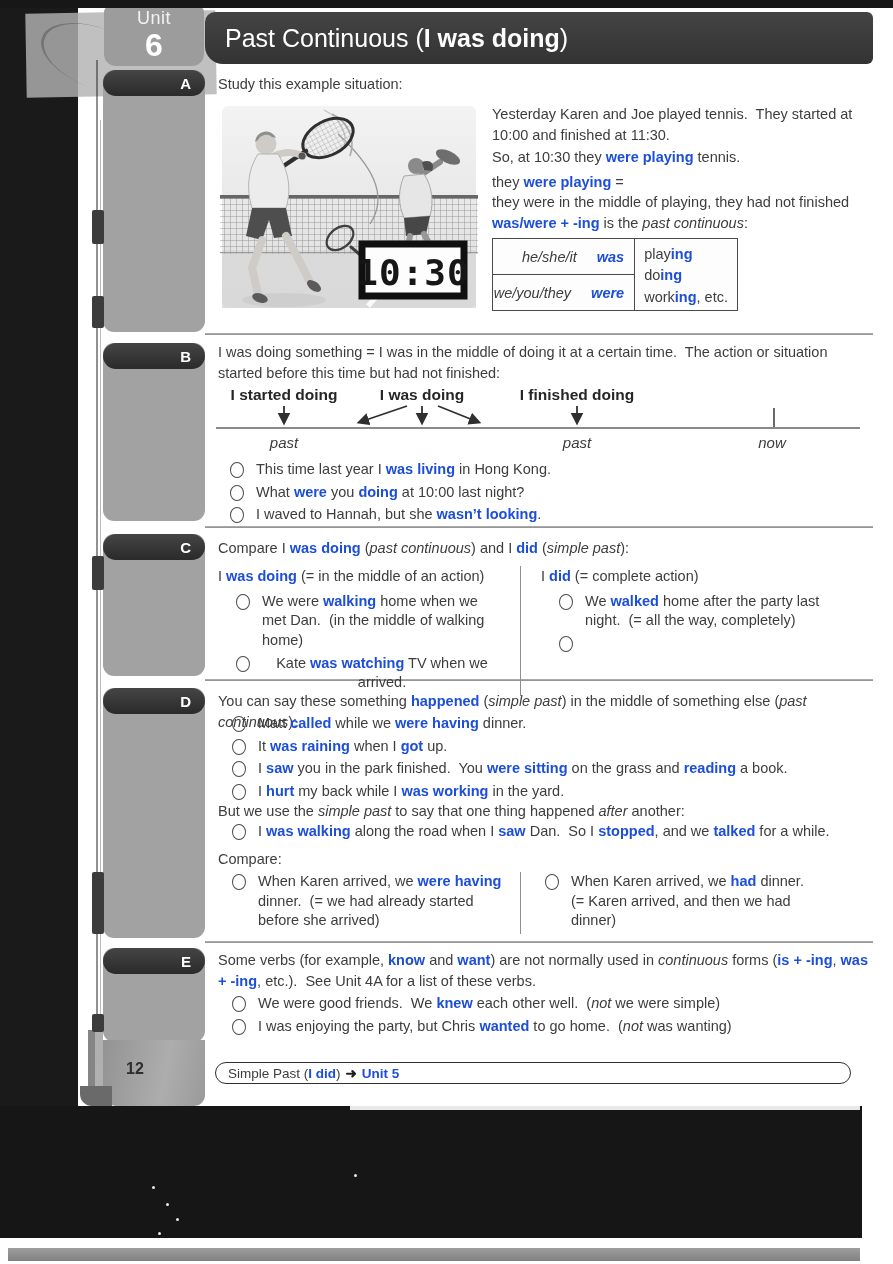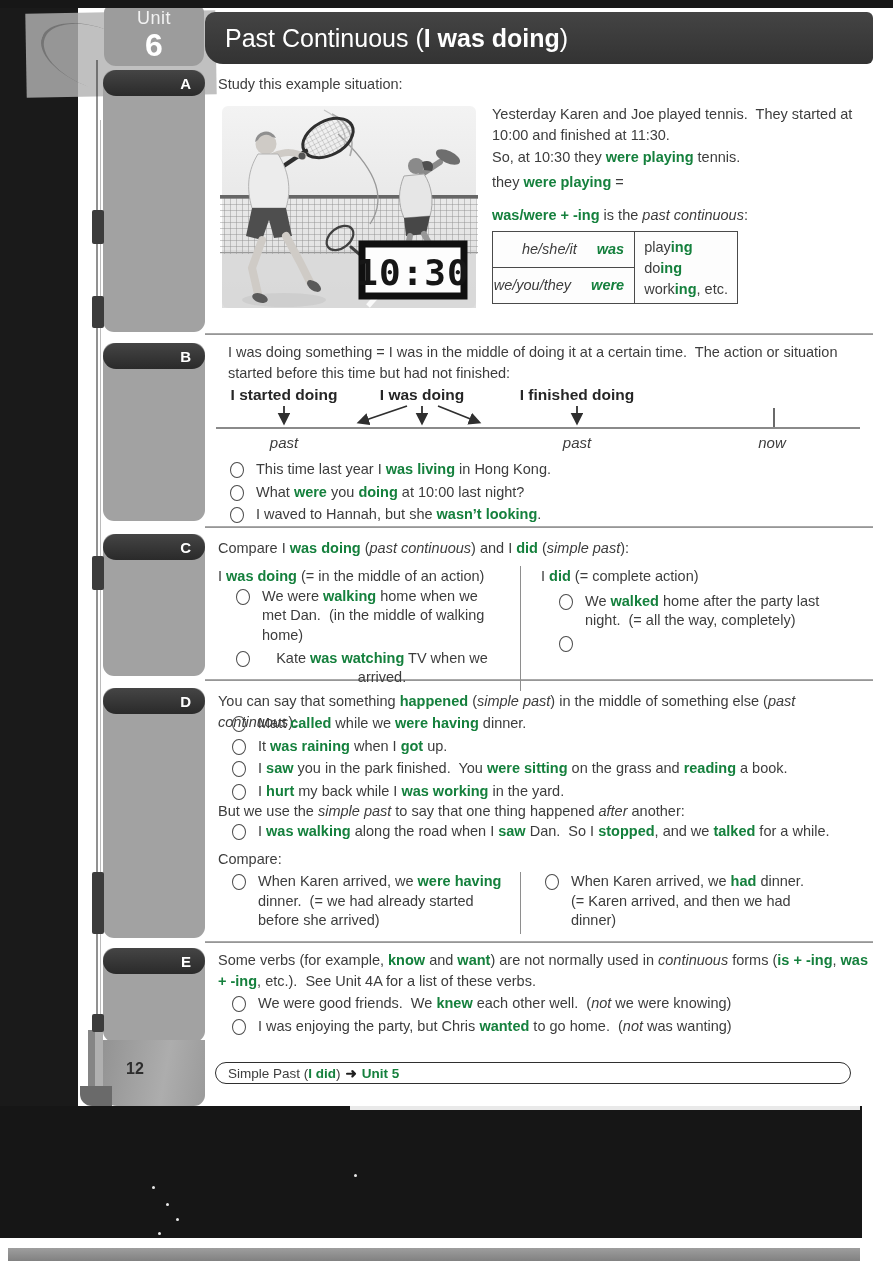--- a/index.html
+++ b/index.html
@@ -2,21 +2,21 @@
 <html><head>
 <meta charset="utf-8">
 <style>
   html,body{margin:0;padding:0;}
   body{
     width:893px;height:1264px;position:relative;background:#fff;
     font-family:"Liberation Sans", sans-serif;overflow:hidden;
   }
   .abs{position:absolute;box-sizing:border-box;}
   .txt{font-size:14.5px;line-height:1.42;color:#3d3d3d;white-space:pre-wrap;}
-  .b{font-weight:bold;color:#15803d;}
+  .b{font-weight:bold;color:#1d4ed8;}
   .i{font-style:italic;}
   
   .scan-top{left:0;top:0;width:893px;height:8px;background:#171717;z-index:6;}
   .scan-left{left:0;top:0;width:78px;height:1110px;background:#1a1a1a;z-index:1;}
   .scan-bottom{left:0;top:1106px;width:862px;height:132px;background:#161616;z-index:1;}
   .bottom-bar{left:8px;top:1248px;width:852px;height:13px;background:linear-gradient(#9e9e9e,#818181);z-index:2;}
   .tape{left:26px;top:12px;width:190px;height:84px;background:rgba(178,178,178,.82);transform:rotate(-1deg);z-index:2;}
   .tape-curve{left:12px;top:16px;width:120px;height:60px;border-left:3px solid rgba(90,90,90,.55);border-radius:50%;transform:rotate(22deg);}
   .tape-squiggle{left:138px;top:18px;width:8px;height:16px;background:#232323;border-radius:50% 60% 50% 60%;transform:rotate(18deg);}
   .spine{left:96px;top:60px;width:2px;height:1040px;background:rgba(35,35,35,.5);z-index:3;}
@@ -169,21 +169,22 @@
   <g>
     <rect x="144" y="142" width="102" height="52" fill="#fdfdfd" stroke="#101010" stroke-width="7"></rect>
     <text x="195" y="183" text-anchor="middle" font-family="DejaVu Sans Mono, monospace" font-size="36" font-weight="bold" letter-spacing="1" fill="#161616">10:30</text>
   </g>
 </svg>
 
 <div class="abs" style="left:492px;top:104px;width:396px;z-index:3;">
   <div class="txt"><span>Yesterday Karen and Joe played tennis.  They started at 10:00 and finished at 11:30.</span></div>
   <div class="txt" style="margin-top:2px;"><span>So, at 10:30 they </span><span class="b">were playing</span><span> tennis.</span></div>
   <div class="txt" style="margin-top:4px;"><span>they </span><span class="b">were playing</span><span> =</span></div>
-  <div class="txt" style="margin-top:13px;"><span class="b">was/were + -ing</span><span> is the </span><span class="i">past continuous</span><span>:</span></div>
+  <div class="txt"><span>they were in the middle of playing, they had not finished</span></div>
+  <div class="txt" style=""><span class="b">was/were + -ing</span><span> is the </span><span class="i">past continuous</span><span>:</span></div>
   <div class="vtable">
     <div class="vt-left">
       <div class="vt-row">
         <span>he/she/it</span>
         <span class="b">was</span>
       </div>
       <div class="vt-row">
         <span>we/you/they</span>
         <span class="b">were</span>
       </div>
@@ -191,21 +192,21 @@
     <div class="vt-right">
       <div><span>play</span><span class="b">ing</span></div>
       <div><span>do</span><span class="b">ing</span></div>
       <div><span>work</span><span class="b">ing</span><span>, etc.</span></div>
     </div>
   </div>
 </div>
 
 <div class="abs sep" style="top:333px;"></div>
 
-<div class="abs txt" style="left:228px;top:342px;width:642px;"><span>I was doing something = I was in the middle of doing it at a certain time.  The action or situation started before this time but had not finished:</span></div>
+<div class="abs txt" style="left:218px;top:342px;width:642px;"><span>I was doing something = I was in the middle of doing it at a certain time.  The action or situation started before this time but had not finished:</span></div>
 
 <svg class="abs" style="left:214px;top:384px;z-index:3;" width="648" height="78" viewBox="0 0 648 78">
   <defs>
     <marker id="ah" markerWidth="8" markerHeight="8" refX="5" refY="3.5" orient="auto">
       <path d="M0 0 L7 3.5 L0 7 Z" fill="#2f2f2f"></path>
     </marker>
   </defs>
   <text x="70" y="16" text-anchor="middle" font-size="15.5" font-weight="bold" fill="#262626" font-family="Liberation Sans, sans-serif">I started doing</text>
   <text x="208" y="16" text-anchor="middle" font-size="15.5" font-weight="bold" fill="#262626" font-family="Liberation Sans, sans-serif">I was doing</text>
   <text x="363" y="16" text-anchor="middle" font-size="15.5" font-weight="bold" fill="#262626" font-family="Liberation Sans, sans-serif">I finished doing</text>
@@ -235,21 +236,21 @@
     <div class="txt"><span>I waved to Hannah, but she </span><span class="b">wasn’t looking</span><span>.</span></div>
   </div>
 </div>
 
 <div class="abs sep" style="top:526px;"></div>
 
 <div class="abs txt" style="left:218px;top:538px;width:645px;"><span>Compare I </span><span class="b">was doing</span><span> (</span><span class="i">past continuous</span><span>) and I </span><span class="b">did</span><span> (</span><span class="i">simple past</span><span>):</span></div>
 
 <div class="abs cols" style="left:218px;top:566px;width:648px;z-index:3;">
   <div style="width:302px;">
-    <div class="txt" style=""><span>I </span><span class="b">was doing</span><span> (= in the middle of an action)</span></div>
+    <div class="txt" style="margin-bottom:5px;"><span>I </span><span class="b">was doing</span><span> (= in the middle of an action)</span></div>
     <div style="padding-left:18px;">
       <div class="item">
         <span class="oval"></span>
         <div class="txt" style="width:240px;"><span>We were </span><span class="b">walking</span><span> home when we met Dan.  (in the middle of walking home)</span></div>
       </div>
       <div class="item">
         <span class="oval"></span>
         <div class="txt" style="width:240px;text-align:center;"><span>Kate </span><span class="b">was watching</span><span> TV when we arrived.</span></div>
       </div>
     </div>
@@ -264,21 +265,21 @@
       </div>
       <div class="item">
         <span class="oval"></span>
       </div>
     </div>
   </div>
 </div>
 
 <div class="abs sep" style="top:679px;"></div>
 
-<div class="abs txt" style="left:218px;top:691px;width:655px;"><span>You can say that something </span><span class="b">happened</span><span> (</span><span class="i">simple past</span><span>) in the middle of something else (</span><span class="i">past continuous</span><span>):</span></div>
+<div class="abs txt" style="left:218px;top:691px;width:655px;"><span>You can say these something </span><span class="b">happened</span><span> (</span><span class="i">simple past</span><span>) in the middle of something else (</span><span class="i">past continuous</span><span>):</span></div>
 
 <div class="abs" style="left:232px;top:714px;width:635px;z-index:3;">
   <div class="item">
     <span class="oval"></span>
     <div class="txt"><span>Matt </span><span class="b">called</span><span> while we </span><span class="b">were having</span><span> dinner.</span></div>
   </div>
   <div class="item">
     <span class="oval"></span>
     <div class="txt"><span>It </span><span class="b">was raining</span><span> when I </span><span class="b">got</span><span> up.</span></div>
   </div>
@@ -317,21 +318,21 @@
     </div>
   </div>
 </div>
 
 <div class="abs sep" style="top:941px;"></div>
 
 <div class="abs txt" style="left:218px;top:950px;width:658px;"><span>Some verbs (for example, </span><span class="b">know</span><span> and </span><span class="b">want</span><span>) are not normally used in </span><span class="i">continuous</span><span> forms (</span><span class="b">is + -ing</span><span>, </span><span class="b">was + -ing</span><span>, etc.).  See Unit 4A for a list of these verbs.</span></div>
 <div class="abs" style="left:232px;top:994px;width:635px;z-index:3;">
   <div class="item">
     <span class="oval"></span>
-    <div class="txt"><span>We were good friends.  We </span><span class="b">knew</span><span> each other well.  (</span><span class="i">not</span><span> we were knowing)</span></div>
+    <div class="txt"><span>We were good friends.  We </span><span class="b">knew</span><span> each other well.  (</span><span class="i">not</span><span> we were simple)</span></div>
   </div>
   <div class="item">
     <span class="oval"></span>
     <div class="txt"><span>I was enjoying the party, but Chris </span><span class="b">wanted</span><span> to go home.  (</span><span class="i">not</span><span> was wanting)</span></div>
   </div>
 </div>
 
 <div class="abs page-num">12</div>
 <div class="abs refbox">
   <span><span>Simple Past (</span><span class="b">I did</span><span>)</span></span>

